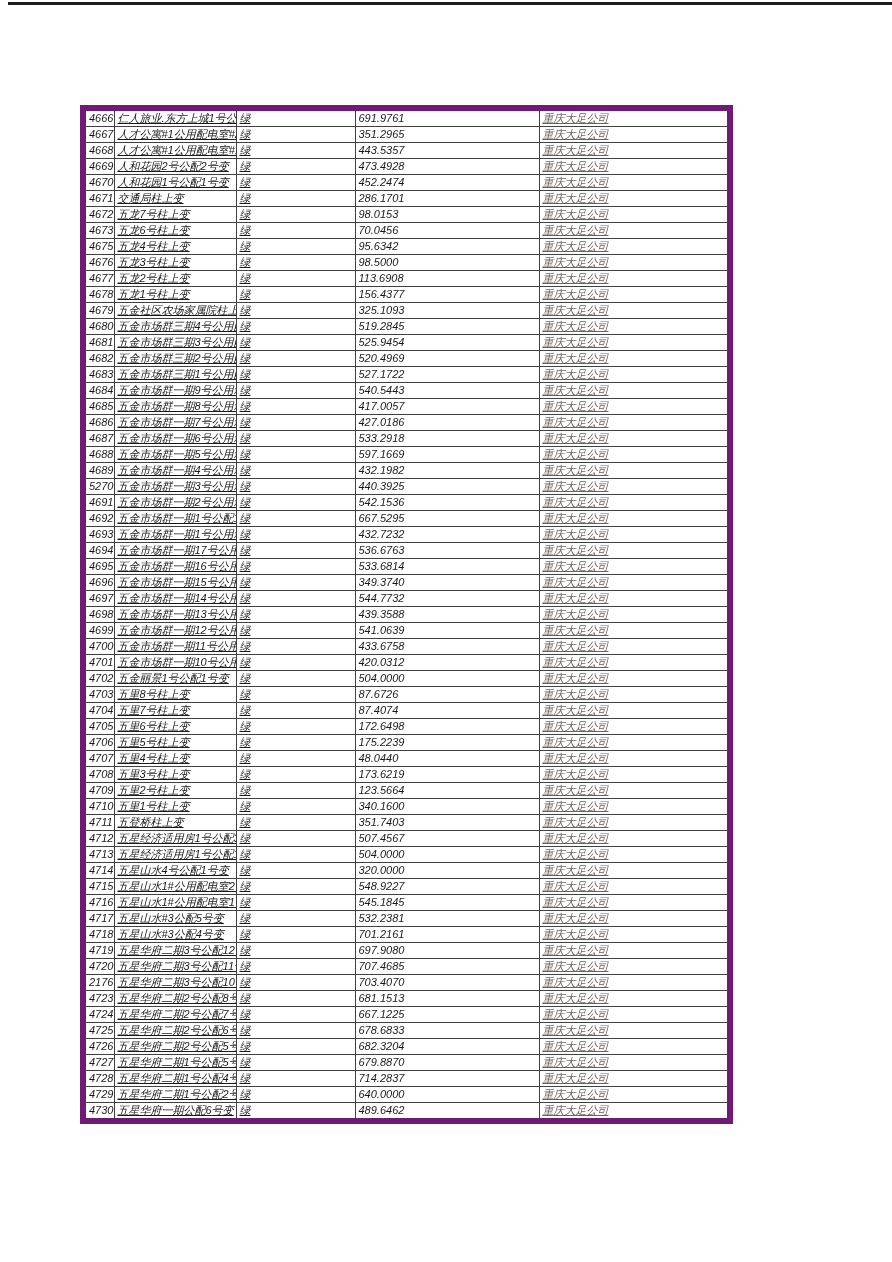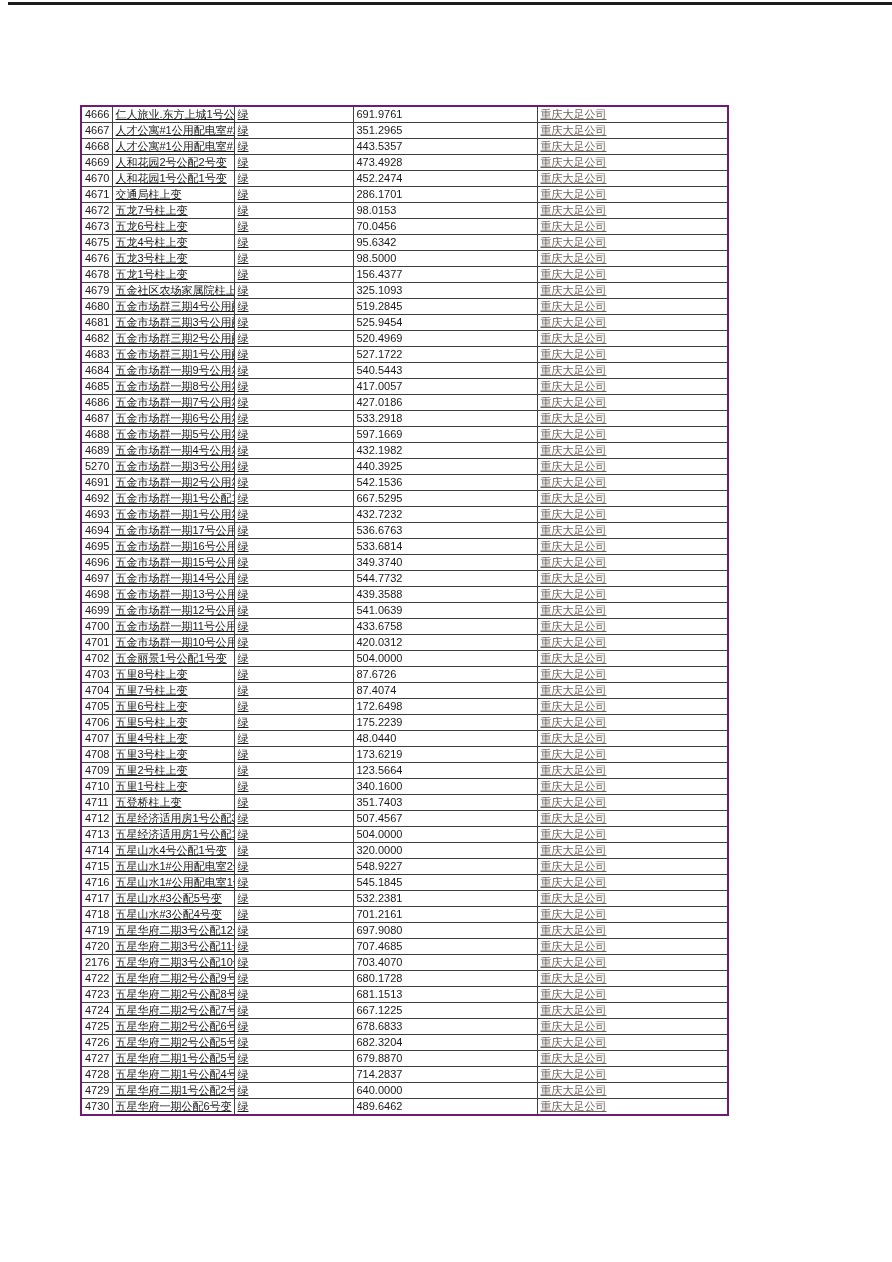--- a/index.html
+++ b/index.html
@@ -9,21 +9,22 @@
     color:#1a1a1a;
   }
   .top-line{
     position:absolute;top:2px;left:8px;width:884px;height:3px;
     background:#1c1c1c;
   }
   table.grid{
     position:absolute;left:80px;top:105px;
     border-collapse:collapse;table-layout:fixed;
     width:647px;
-    border:2px solid #701a75;
+    border:6px solid #701a75;
+    font-style:italic;
   }
   table.grid td{
     border:1px solid #404040;
     height:15px;line-height:15px;
     font-size:11px;
     padding:0 2px 0 3px;
     white-space:nowrap;overflow:hidden;
     vertical-align:middle;
   }
   td.c-id{padding-left:3px;}
@@ -110,20 +111,27 @@
     <td class="c-co">重庆大足公司</td>
   </tr>
       <tr>
     <td class="c-id">4676</td>
     <td class="c-name">五龙3号柱上变</td>
     <td class="c-green">绿</td>
     <td class="c-val">98.5000</td>
     <td class="c-co">重庆大足公司</td>
   </tr>
       <tr>
+    <td class="c-id">4677</td>
+    <td class="c-name">五龙2号柱上变</td>
+    <td class="c-green">绿</td>
+    <td class="c-val">113.6908</td>
+    <td class="c-co">重庆大足公司</td>
+  </tr>
+      <tr>
     <td class="c-id">4678</td>
     <td class="c-name">五龙1号柱上变</td>
     <td class="c-green">绿</td>
     <td class="c-val">156.4377</td>
     <td class="c-co">重庆大足公司</td>
   </tr>
       <tr>
     <td class="c-id">4679</td>
     <td class="c-name">五金社区农场家属院柱上变</td>
     <td class="c-green">绿</td>
@@ -415,27 +423,20 @@
     <td class="c-name">五星华府二期3号公配11号</td>
     <td class="c-green">绿</td>
     <td class="c-val">707.4685</td>
     <td class="c-co">重庆大足公司</td>
   </tr>
       <tr>
     <td class="c-id">2176</td>
     <td class="c-name">五星华府二期3号公配10号</td>
     <td class="c-green">绿</td>
     <td class="c-val">703.4070</td>
-    <td class="c-co">重庆大足公司</td>
-  </tr>
-      <tr>
-    <td class="c-id">4722</td>
-    <td class="c-name">五星华府二期2号公配9号</td>
-    <td class="c-green">绿</td>
-    <td class="c-val">680.1728</td>
     <td class="c-co">重庆大足公司</td>
   </tr>
       <tr>
     <td class="c-id">4723</td>
     <td class="c-name">五星华府二期2号公配8号</td>
     <td class="c-green">绿</td>
     <td class="c-val">681.1513</td>
     <td class="c-co">重庆大足公司</td>
   </tr>
       <tr>

